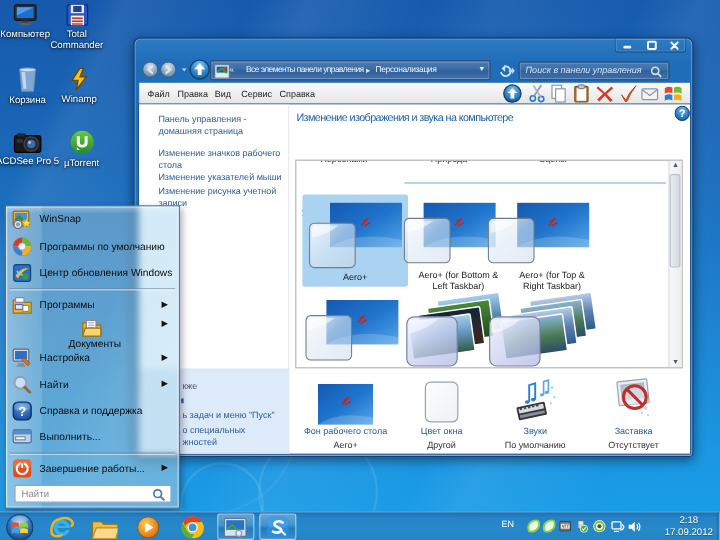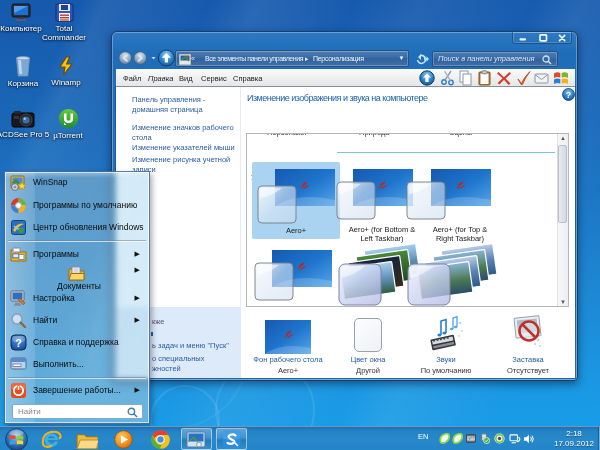--- a/index.html
+++ b/index.html
@@ -199,21 +199,21 @@
      <path d="M6.5 3.5 a4 4 0 1 1 -3 4.5" stroke="#cfe6f8" stroke-width="1.5" fill="none"></path>
      <path d="M12.5 4 l2.5 3 l-2.5 3 l0-2 l-2.5 0 l0-2 l2.5 0 Z" fill="#b8dcf4"></path>
    </svg>
    <div id="search">Поиск в панели управления<svg width="10" height="10" viewBox="0 0 10 10" style="position:absolute;right:5px;top:3px;">
           <circle cx="4" cy="4" r="3" fill="none" stroke="#cfe2f4" stroke-width="1.3"></circle>
           <path d="M6.3 6.3 L9 9" stroke="#cfe2f4" stroke-width="1.5"></path>
         </svg></div>
  </div>
  <div id="menurow">
    <span class="m" style="left:7px;">Файл</span>
-   <span class="m" style="left:32px;font-style:italic;">Правка</span>
+   <span class="m" style="left:32px;">Правка</span>
    <span class="m" style="left:63px;">Вид</span>
    <span class="m" style="left:85px;">Сервис</span>
    <span class="m" style="left:117px;">Справка</span>
    <svg width="16" height="16" viewBox="0 0 16 16" style="left:303px;">
      <radialGradient id="tbball" cx="0.5" cy="0.3" r="0.8">
           <stop offset="0" stop-color="#8fc5ee"></stop>
           <stop offset="0.5" stop-color="#2f87cf"></stop>
           <stop offset="1" stop-color="#0d4a84"></stop>
         </radialGradient>
      <circle cx="8" cy="8" r="7.2" fill="url(#tbball)" stroke="#0d3c68"></circle>

